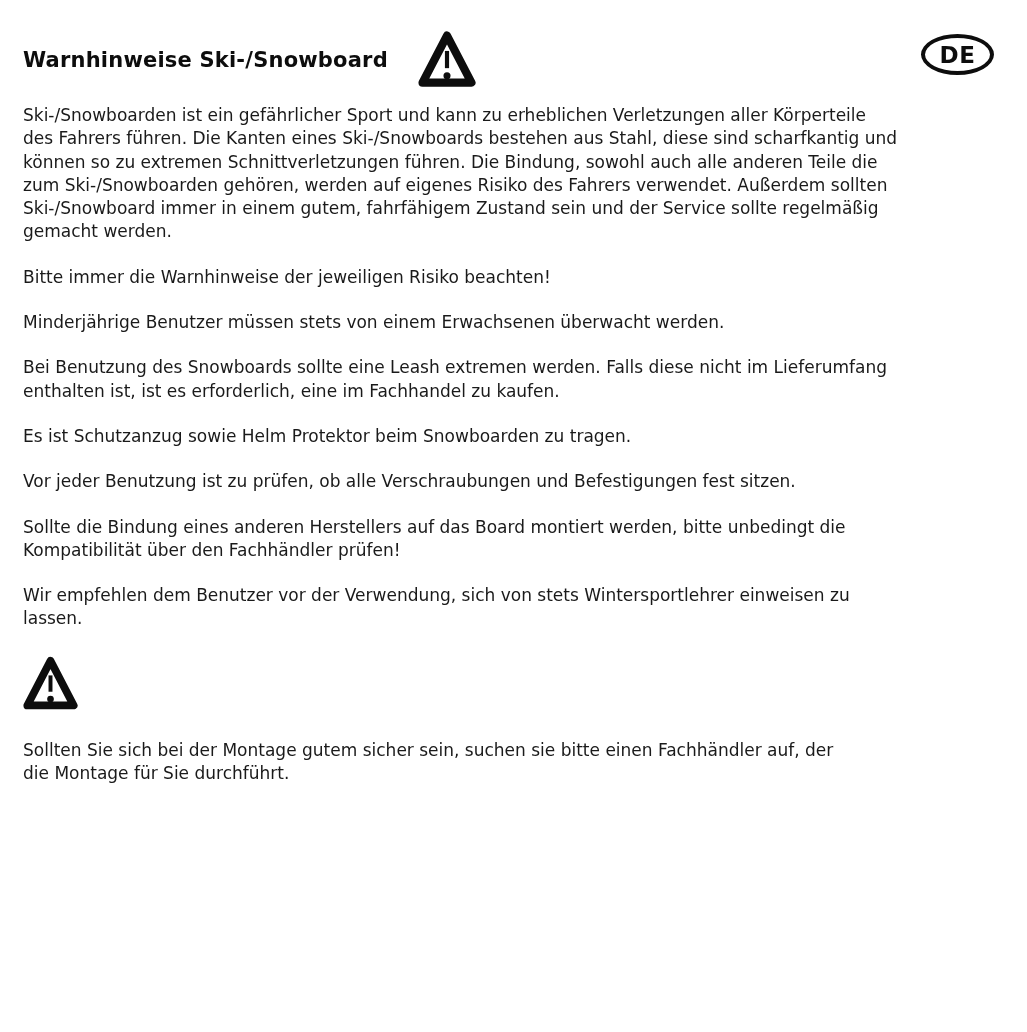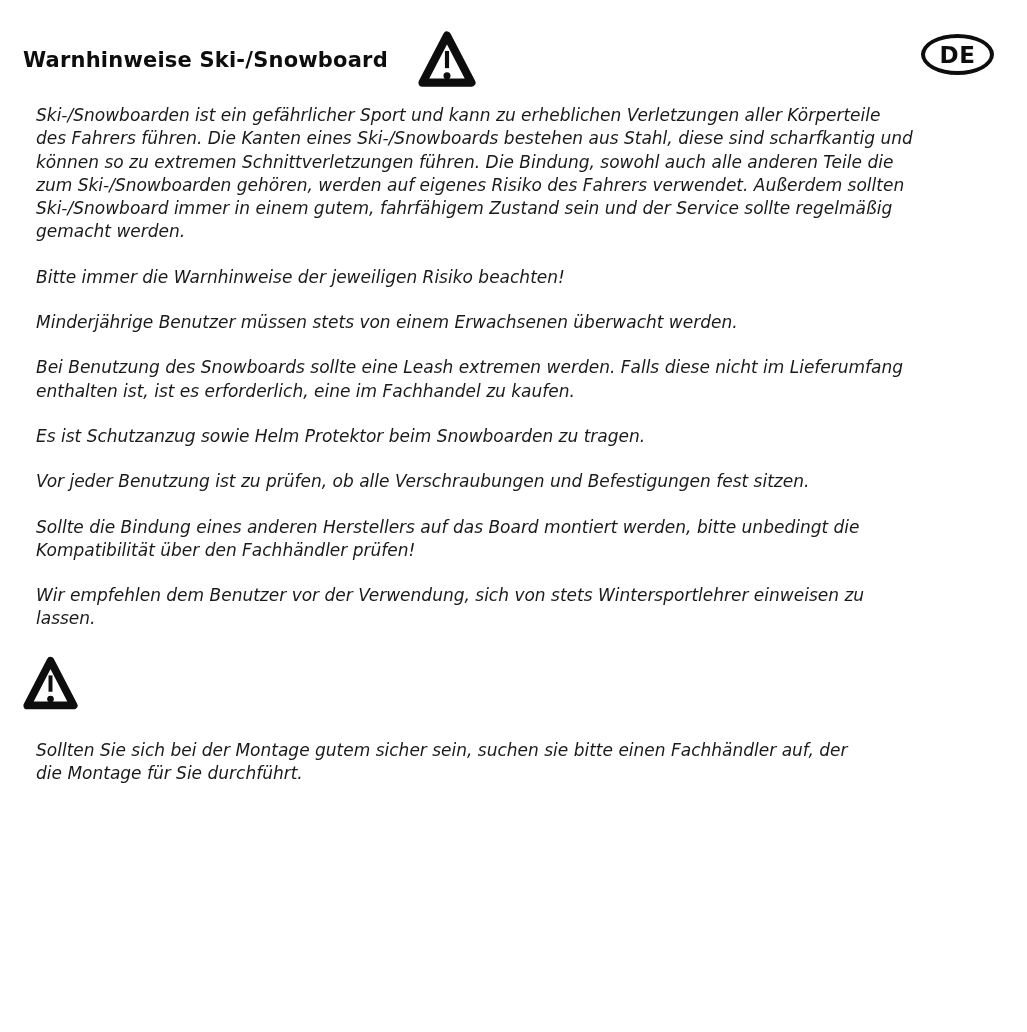--- a/index.html
+++ b/index.html
@@ -55,26 +55,25 @@
     border-radius: 50%;
     display: flex;
     align-items: center;
     justify-content: center;
     font-weight: bold;
     font-size: 23px;
     letter-spacing: 0.5px;
     color: #0d0d0d;
   }
   p.body-text {
-    margin: 22px 0 0 13px;
+    margin: 22px 0 0 0;
     font-size: 17px;
     line-height: 23.3px;
     white-space: pre-line;
     color: #1a1a1a;
-    font-style: italic;
   }
   p.body-text.after-header {
     margin-top: 14px;
   }
 </style>
 </head>
 <body>
 
 <div class="page">
 

